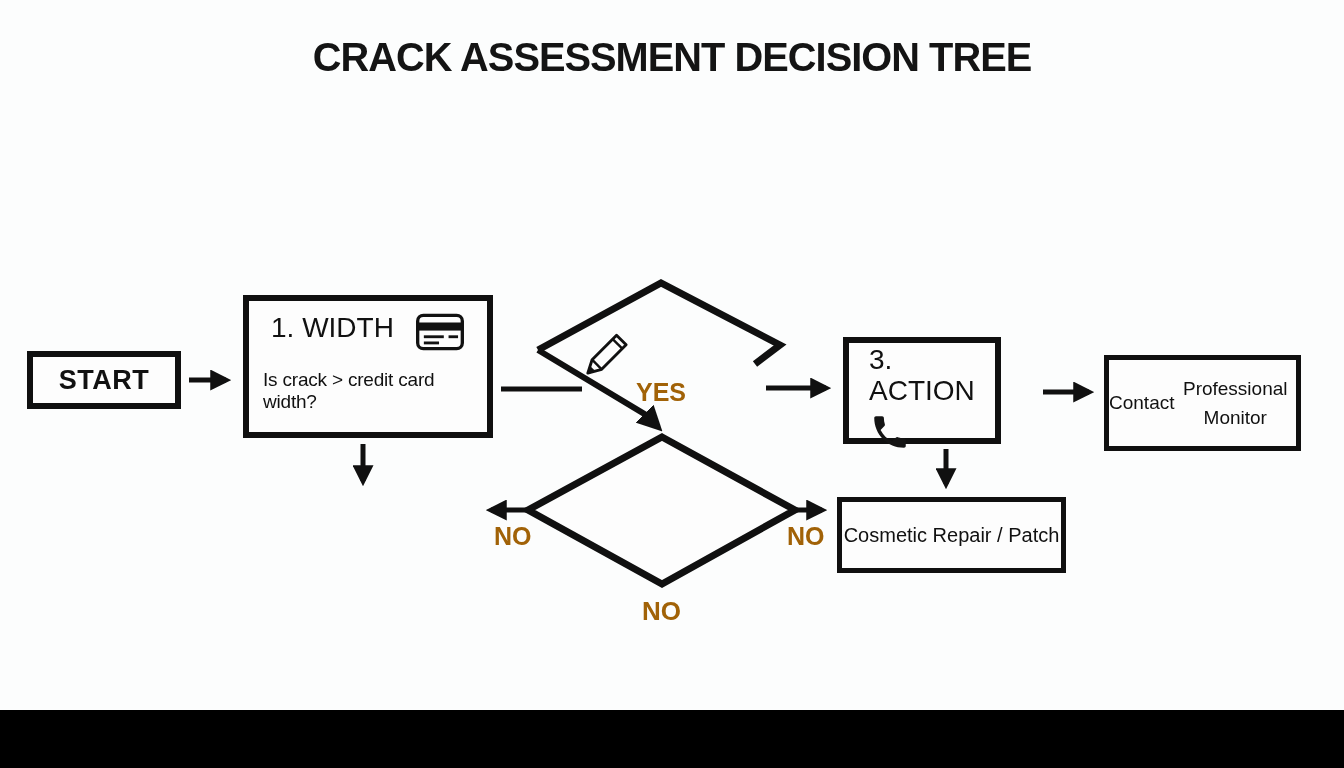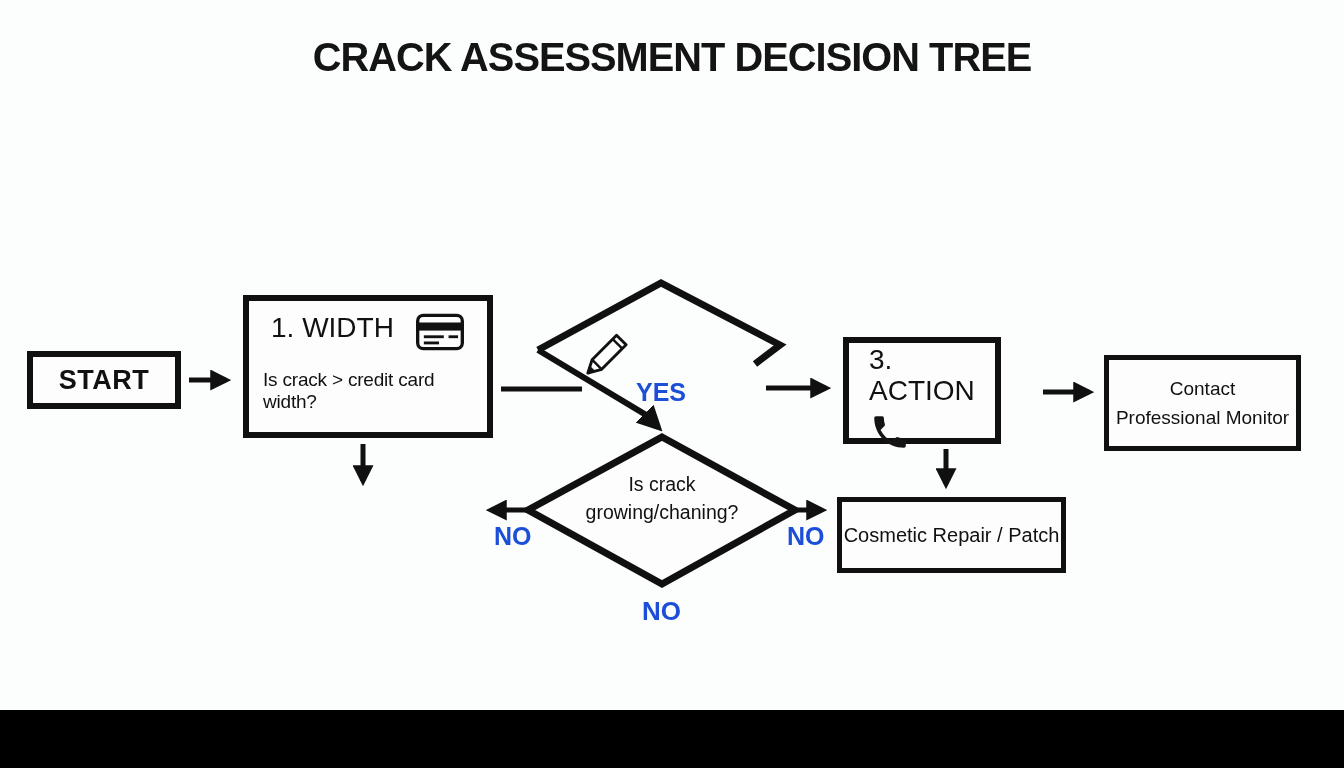--- a/index.html
+++ b/index.html
@@ -25,28 +25,28 @@
   .width-q{margin-top:18px;font-size:19px;font-weight:400;letter-spacing:-0.2px;}
 
   .change-label{position:absolute;left:581px;top:322px;display:flex;align-items:flex-start;}
   .change-label .step-label{font-size:28px;}
   .pencil-wrap{margin:8px 0 0 2px;}
 
   .action-box{left:843px;top:337px;width:158px;height:107px;padding:2px 0 0 20px;}
   .action-box .step-label{font-size:28px;}
   .phone-wrap{margin-top:4px;}
 
-  .contact-box{left:1104px;top:355px;width:197px;height:96px;font-size:19px;line-height:1.55;flex-direction:column;}
+  .contact-box{left:1104px;top:355px;width:197px;height:96px;font-size:19px;line-height:1.55;flex-direction:row;}
   .monitor-box{left:247px;top:496px;width:227px;height:58px;font-size:20px;}
   .cosmetic-box{left:837px;top:497px;width:229px;height:76px;font-size:20px;}
 
   .growing-text{position:absolute;left:560px;top:470px;width:204px;text-align:center;
     font-size:19.5px;line-height:1.45;}
 
-  .edge-label{position:absolute;font-weight:800;color:#1d4ed8;}
+  .edge-label{position:absolute;font-weight:800;color:#a16207;}
   .yes-label{left:636px;top:378px;font-size:25px;}
   .no-left-label{left:494px;top:522px;font-size:25px;}
   .no-right-label{left:787px;top:522px;font-size:25px;}
   .no-bottom-label{left:642px;top:596px;font-size:26px;}
 
   .footer-bar{position:absolute;left:0;top:710px;width:100%;height:58px;background:#000;}
 </style>
 </head>
 <body>
 
@@ -121,24 +121,20 @@
       </svg>
     </div>
   </div>
 
   <div class="node b5 center contact-box">
     <div>Contact</div>
     <div>Professional Monitor</div>
   </div>
 
 
-  <div class="growing-text">
-    <div>Is crack</div>
-    <div>growing/chaning?</div>
-  </div>
 
   <div class="node b5 center cosmetic-box">
     <span>Cosmetic Repair / Patch</span>
   </div>
 
   <div class="edge-label yes-label">YES</div>
   <div class="edge-label no-left-label">NO</div>
   <div class="edge-label no-right-label">NO</div>
   <div class="edge-label no-bottom-label">NO</div>
 

